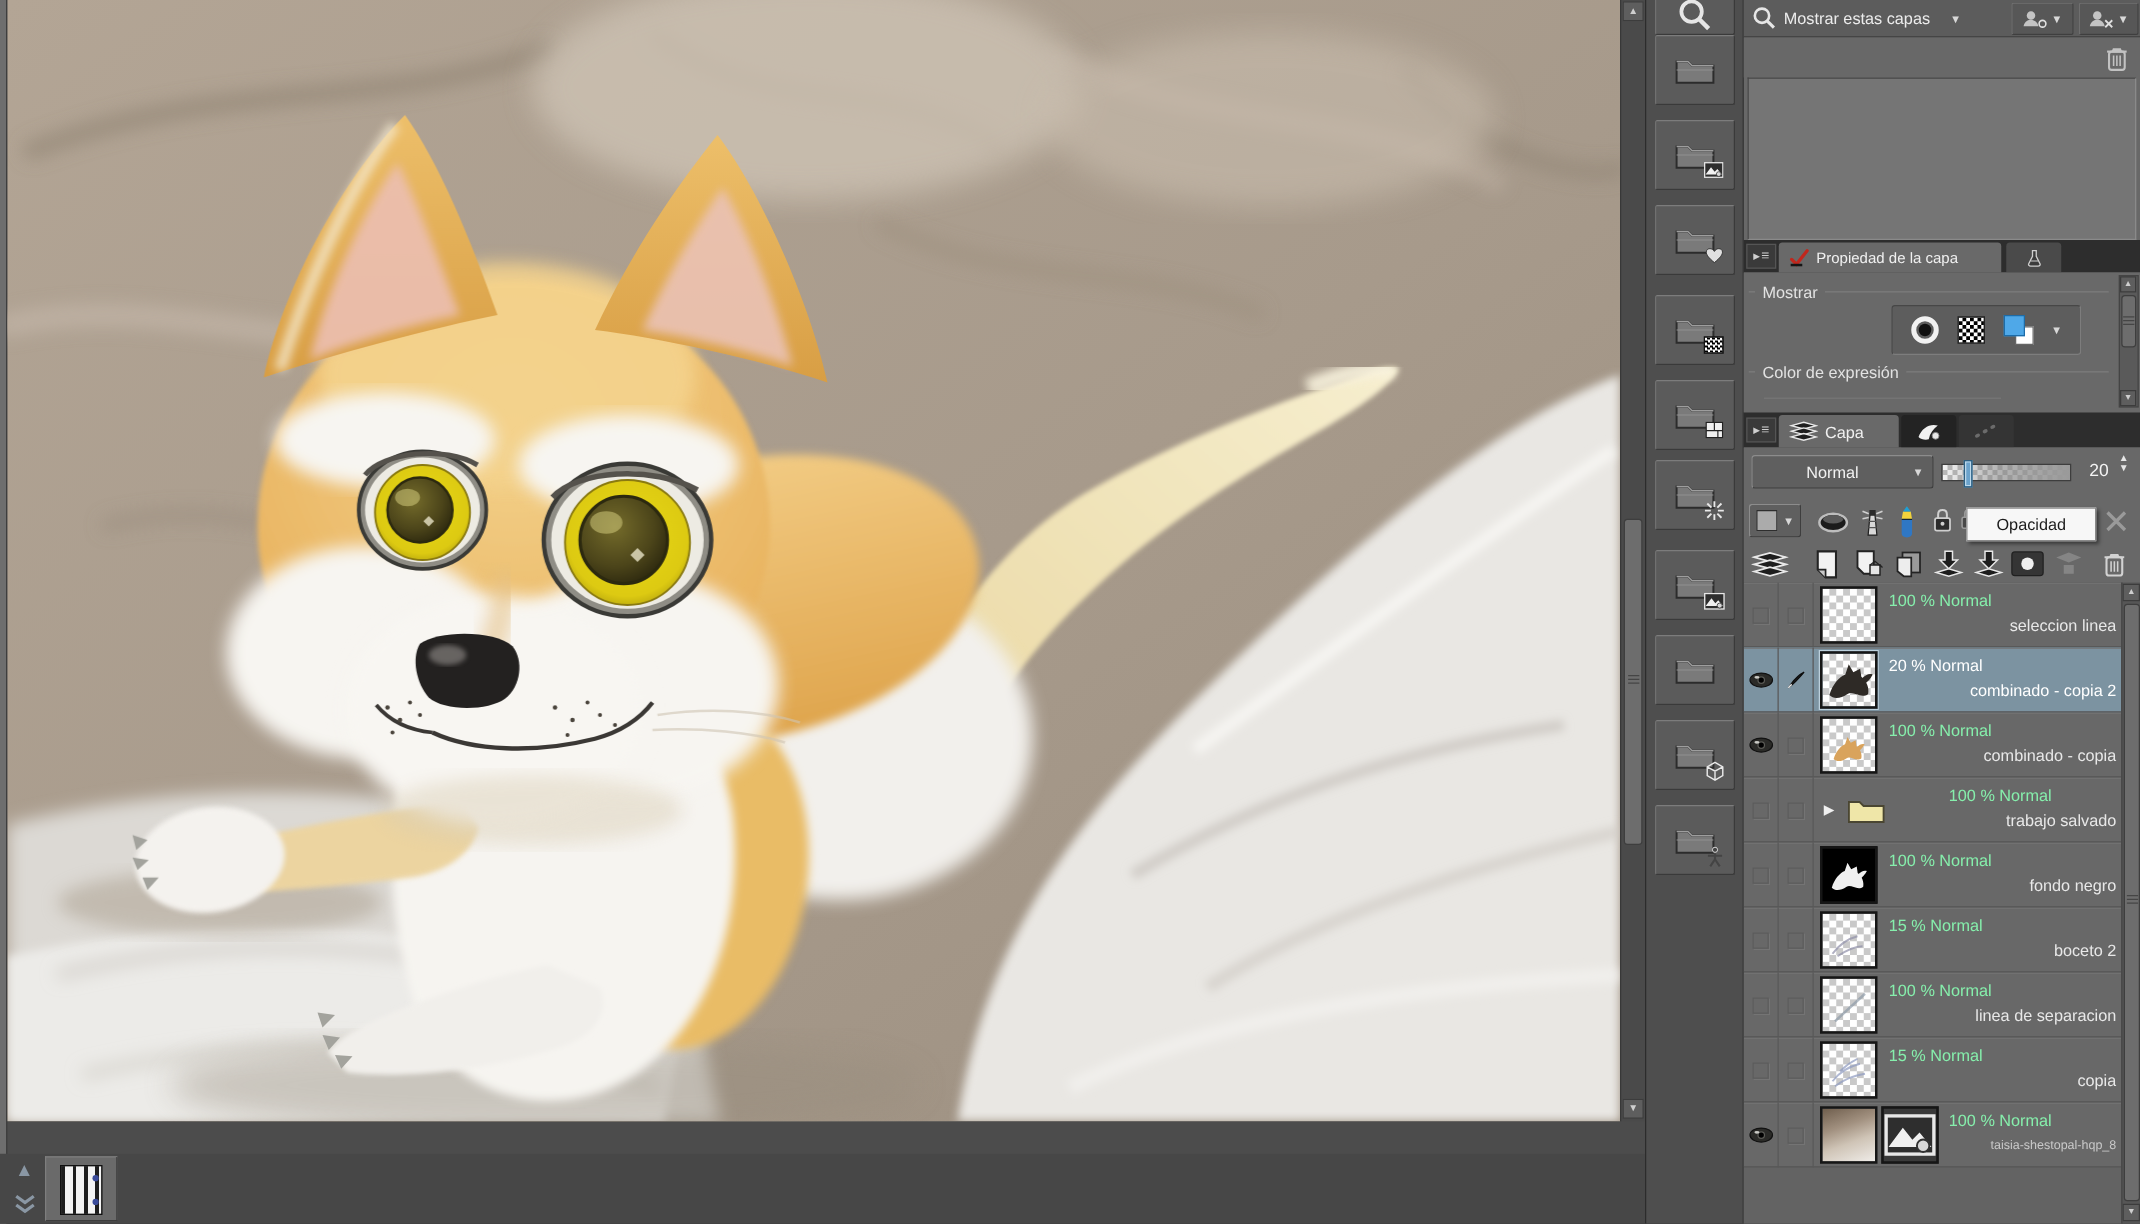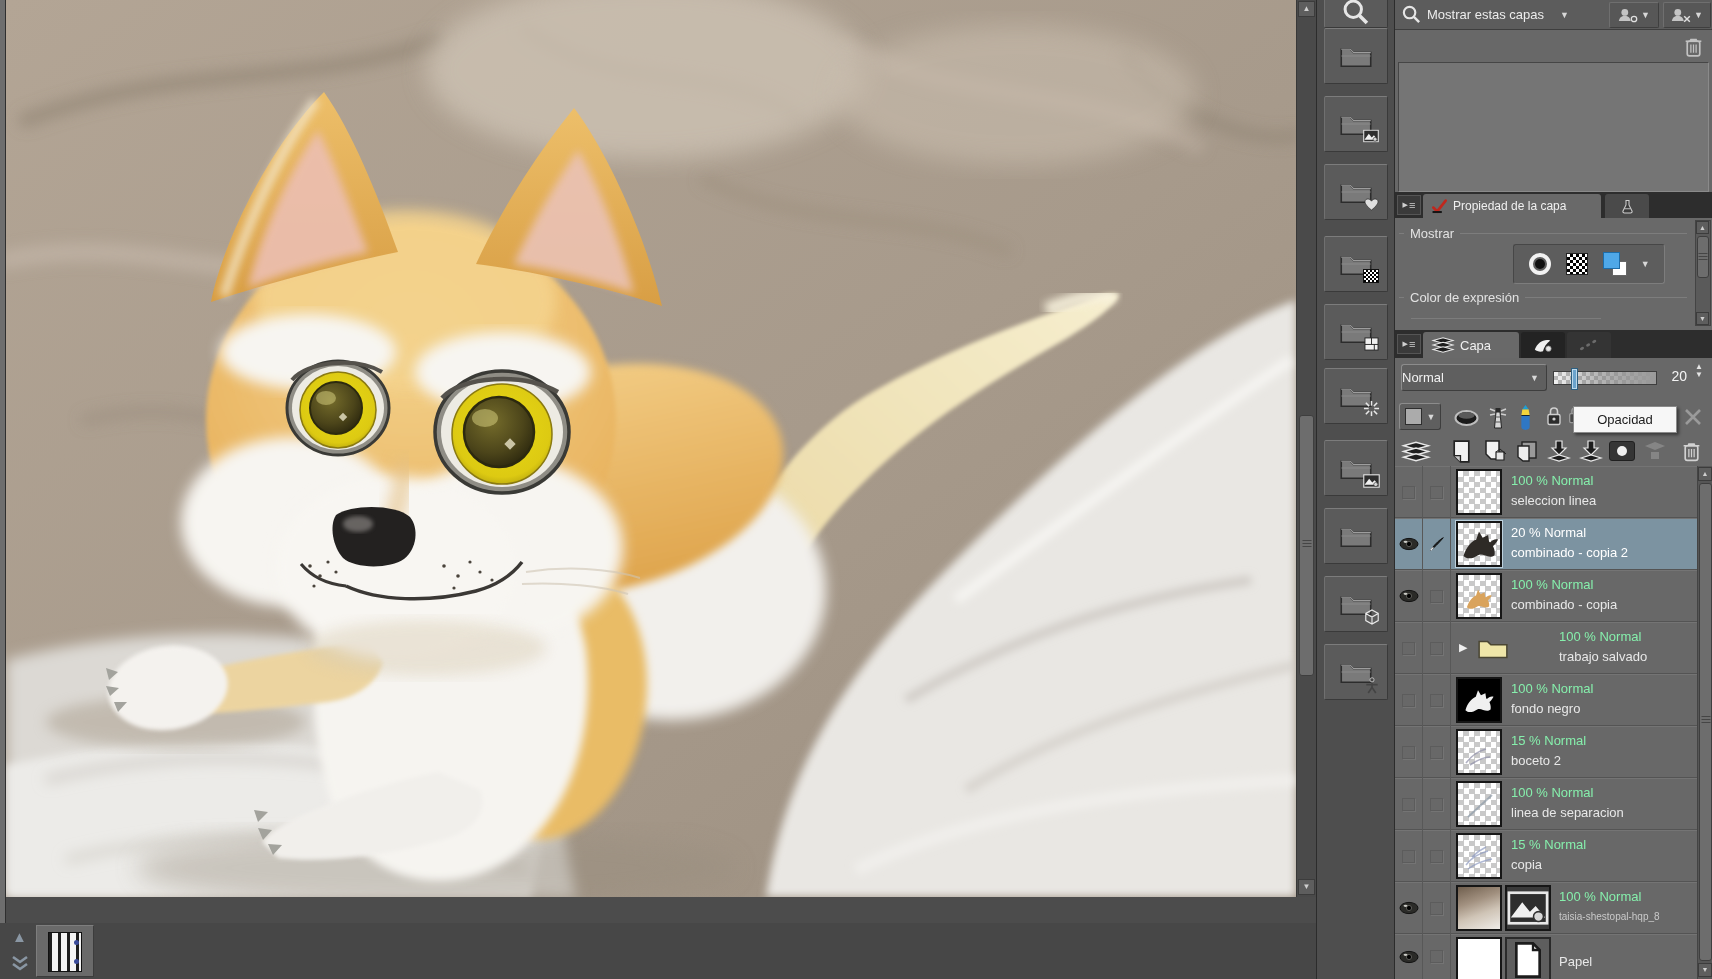--- a/index.html
+++ b/index.html
@@ -87,21 +87,21 @@
   #effect-well{position:absolute;left:118px;top:26px;width:152px;height:40px;background:#5d5d5d;
                border:1px solid #474747;border-bottom-color:#7d7d7d;border-right-color:#7d7d7d;border-radius:3px;
                display:flex;align-items:center;justify-content:space-evenly;}
   #expr-underline{position:absolute;left:16px;top:100px;width:190px;height:1px;background:#5a5a5a;border-bottom:1px solid #7c7c7c;}
   .mini-sb{position:absolute;width:16px;background:#5a5a5a;border:1px solid #444;}
 
   #blend-row{position:absolute;left:0;top:358px;width:318px;height:40px;background:#686868;}
   #blend-combo{position:absolute;left:6px;top:6px;width:146px;height:27px;background:#5f5f5f;
                border:1px solid #8c8c8c;border-right-color:#3e3e3e;border-bottom-color:#3e3e3e;border-radius:3px;
                display:flex;align-items:center;cursor:pointer;}
-  #blend-combo .bm{flex:1;font-size:13px;color:#f2f2f2;}
+  #blend-combo .bm{flex:1;text-align:center;font-size:13px;color:#f2f2f2;}
   #blend-combo .dd{margin-right:7px;}
   #opacity-slider{position:absolute;left:158px;top:13px;width:104px;height:14px;border:1px solid #3e3e3e;
       background:
         linear-gradient(to right, rgba(128,128,128,0) 0%, rgba(128,128,128,.55) 45%, #9a9a9a 100%),
         repeating-conic-gradient(#b9b9b9 0% 25%, #f2f2f2 0% 50%);
       background-size:100% 100%, 8px 8px;cursor:pointer;}
   #opacity-handle{position:absolute;left:17px;top:-4px;width:7px;height:22px;background:#6ba3cc;
       border:1px solid #2e5f80;box-shadow:0 0 0 1px #bcd8ea inset;}
   #opacity-value{position:absolute;left:262px;top:10px;width:30px;text-align:right;font-size:14px;color:#f4f4f4;}
   #opacity-spinner{position:absolute;left:297px;top:5px;width:14px;display:flex;flex-direction:column;align-items:center;cursor:pointer;}
@@ -124,21 +124,21 @@
   .cell{position:absolute;top:0;height:52px;border-right:1px solid #585858;display:flex;align-items:center;justify-content:center;}
   .cell.c1{left:0;width:28px;}
   .cell.c2{left:28px;width:28px;}
   .sq{width:13px;height:13px;border:1px solid #5c5c5c;box-shadow:1px 1px 0 #747474;}
   .thumb{position:absolute;left:61px;top:3px;width:46px;height:46px;border:2px solid #161616;background:#fff;overflow:hidden;}
   .thumb.x2{left:110px;}
   .checker{background:repeating-conic-gradient(#c9c9c9 0% 25%, #ffffff 0% 50%);background-size:11px 11px;}
   .ltext{position:absolute;left:116px;top:5px;right:4px;}
   .ltext.shift{left:164px;}
   .ltext .l1{font-size:13px;color:#86efac;line-height:20px;white-space:nowrap;}
-  .ltext .l2{font-size:13px;color:#e8e8e8;line-height:20px;white-space:nowrap;overflow:hidden;}
+  .ltext .l2{font-size:13px;color:#e8e8e8;line-height:20px;white-space:nowrap;overflow:hidden;text-align:right;}
   .ltext .l2.small{font-size:10px;color:#c9c9c9;font-weight:300;}
   .lrow.selected .l1,.lrow.selected .l2{color:#fff;}
   .expand-tri{position:absolute;left:64px;top:19px;font-size:11px;color:#f0f0f0;cursor:pointer;}
   .eyeic,.brushic{display:block;cursor:pointer;}
   #list-sb{position:absolute;left:302px;top:466px;width:16px;height:513px;background:#565656;border-left:1px solid #444;}
 </style>
 </head>
 <body>
 
 <svg width="0" height="0" style="position:absolute">
@@ -912,40 +912,20 @@
           <svg width="42" height="42" viewBox="0 0 22 18">
               <use href="#sym-mountains"></use>
             </svg>
         </div>
         <div class="ltext shift">
             <div class="l1">100 % Normal</div>
         <div class="l2 small">taisia-shestopal-hqp_8</div>
           </div>
       </div>
 
-      <div class="lrow" style="top:468px;height:45px;border-bottom:none">
-        <div class="cell c1" style="height:45px">
-            <svg class="eyeic" width="20" height="14" viewBox="0 0 20 14">
-              <use href="#sym-eye"></use>
-            </svg>
-          </div>
-        <div class="cell c2" style="height:45px">
-            <span class="sq"></span>
-          </div>
-        <div class="thumb" style="background:#fff"></div>
-        <div class="thumb x2" style="background:#5e5e5e;border-color:#2a2a2a">
-          <svg width="36" height="40" viewBox="0 0 20 24" style="position:absolute;left:3px;top:1px">
-            <path d="M3,2 L13,2 L17,6 L17,22 L3,22 Z" fill="#fff" stroke="#1c1c1c" stroke-width="1.6"></path>
-            <path d="M13,2 L13,6 L17,6" fill="none" stroke="#1c1c1c" stroke-width="1.4"></path>
-          </svg>
-        </div>
-        <div class="ltext shift" style="top:18px">
-            <div class="l2">Papel</div>
-          </div>
-      </div>
     </div>
 
     <div id="list-sb">
       <div class="sb-btn" style="left:0;top:1px;width:14px;height:14px;font-size:7px;line-height:12px"><span>▲</span></div>
       <div class="sb-thumb" style="left:1px;width:13px;top:17px;height:478px">
           <span class="grip" style="top:232px"></span>
         </div>
       <div class="sb-btn" style="left:0;top:497px;width:14px;height:14px;font-size:7px;line-height:12px"><span>▼</span></div>
     </div>
 

